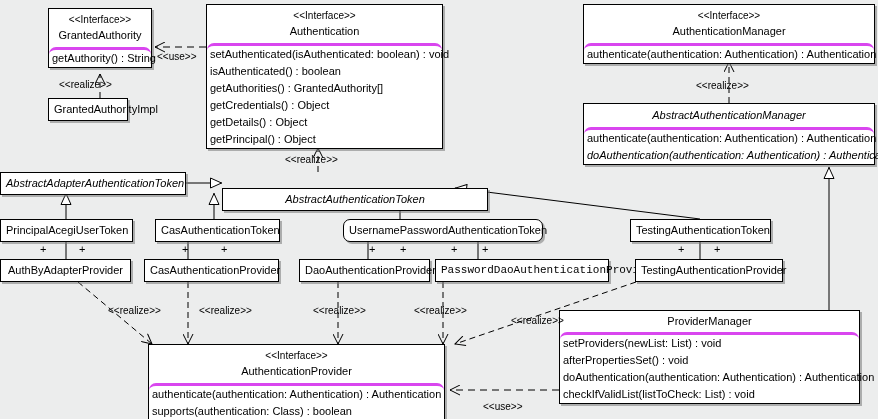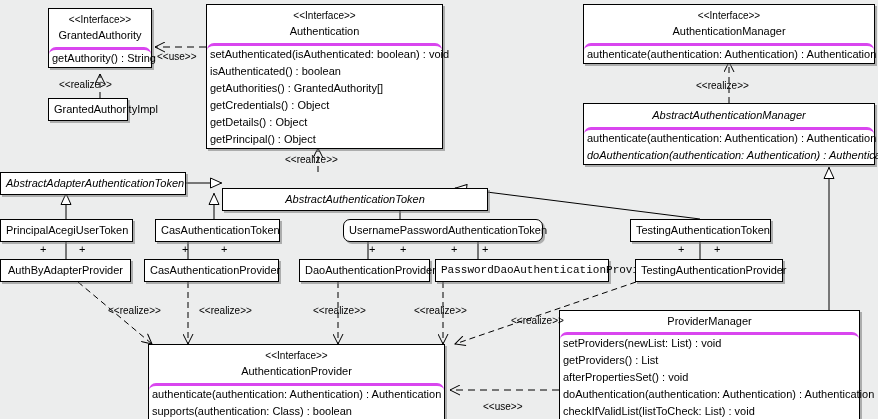--- a/index.html
+++ b/index.html
@@ -240,21 +240,20 @@
       <div class="member">supports(authentication: Class) : boolean</div>
     </div>
   </div>
 
   <div class="node simple" style="left:559px;top:310px;width:301px;">
     <div class="hdr">
       <span class="cname">ProviderManager</span>
     </div>
     <div class="compartment">
       <div class="member">setProviders(newList: List) : void</div>
-      <div class="member">getProviders() : List</div>
       <div class="member">afterPropertiesSet() : void</div>
       <div class="member">doAuthentication(authentication: Authentication) : Authentication</div>
       <div class="member">checkIfValidList(listToCheck: List) : void</div>
     </div>
   </div>
 
   <div class="edgelabel" style="left:157px;top:51px;">&lt;&lt;use&gt;&gt;</div>
   <div class="edgelabel" style="left:59px;top:79px;">&lt;&lt;realize&gt;&gt;</div>
   <div class="edgelabel" style="left:285px;top:154px;">&lt;&lt;realize&gt;&gt;</div>
   <div class="edgelabel" style="left:696px;top:80px;">&lt;&lt;realize&gt;&gt;</div>

